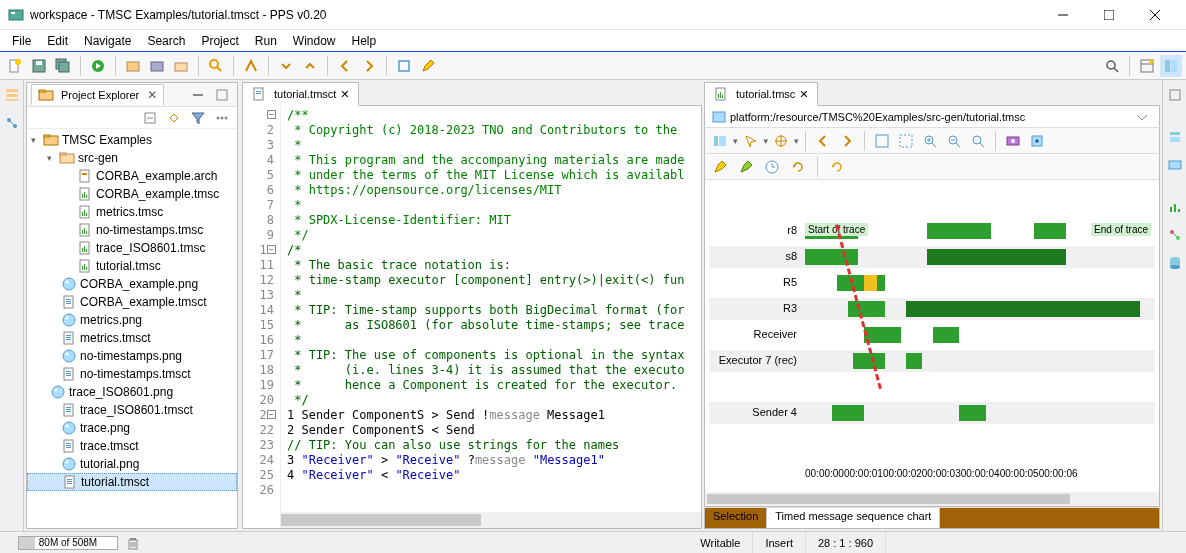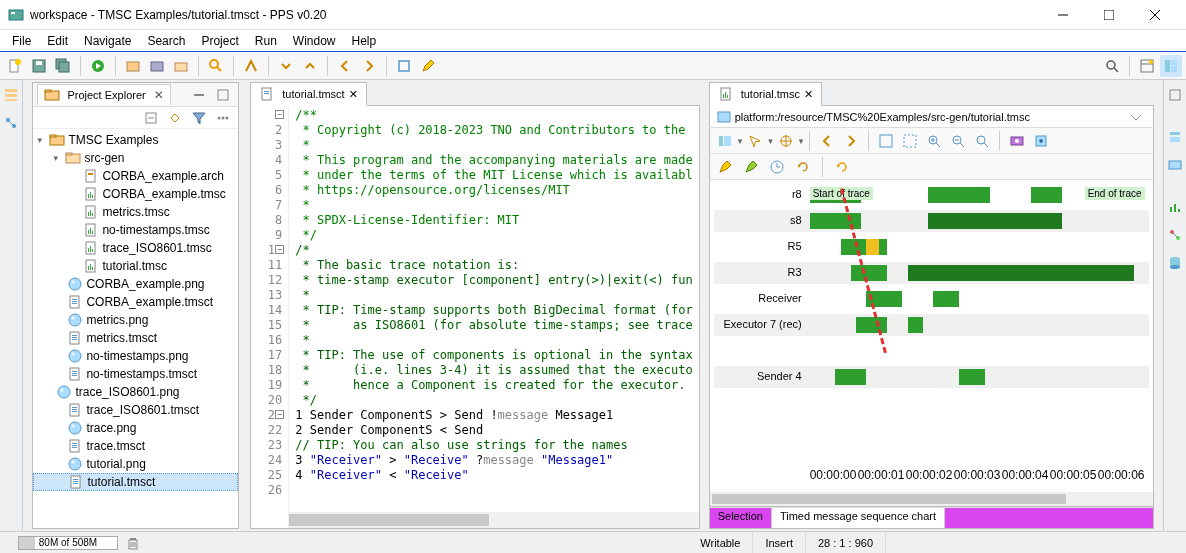--- a/index.html
+++ b/index.html
@@ -9,21 +9,21 @@
   .titlebar .title { flex: 1; font-size: 12px; }
   .winctrls { display: flex; gap: 0; }
   .winctrls div { width: 46px; height: 30px; display: flex; align-items: center; justify-content: center; cursor: pointer; }
   .menubar { height: 22px; background: #fff; display: flex; align-items: center; padding: 0 4px; border-bottom: 1px solid #1d4ed8; }
   .menubar span { padding: 2px 8px; cursor: pointer; }
   .toolbar { height: 28px; background: #f7f7f7; border-bottom: 1px solid #ccc; display: flex; align-items: center; padding: 0 4px; gap: 2px; }
   .tbtn { width: 22px; height: 22px; display: flex; align-items: center; justify-content: center; cursor: pointer; border-radius: 2px; }
   .tbtn svg { width: 16px; height: 16px; }
   .tsep { width: 1px; height: 20px; background: #ccc; margin: 0 4px; }
   .flex-spacer { flex: 1; }
-  .main { display: flex; height: 451px; gap: 7px; }
+  .main { display: flex; height: 451px; }
   .leftstrip { width: 24px; background: #eef0f2; border-right: 1px solid #ccc; display: flex; flex-direction: column; align-items: center; padding-top: 4px; gap: 6px; }
   .rightstrip { width: 24px; background: #eef0f2; border-left: 1px solid #ccc; display: flex; flex-direction: column; align-items: center; padding-top: 4px; gap: 6px; }
   .explorer { width: 212px; background: #fff; border: 1px solid #bbb; margin: 2px; display: flex; flex-direction: column; }
   .view-hdr { height: 24px; display: flex; align-items: center; padding: 0 4px; border-bottom: 1px solid #ddd; background: #f7f7f7; }
   .view-hdr .tab { display: flex; align-items: center; gap: 4px; padding: 2px 6px; background: #fff; border: 1px solid #ccc; border-bottom: none; font-size: 11px; }
   .view-hdr .x { margin-left: 4px; cursor: pointer; font-size: 12px; color: #555; }
   .view-hdr .right { margin-left: auto; display: flex; gap: 2px; }
   .mini-toolbar { height: 22px; display: flex; align-items: center; padding: 0 4px; gap: 2px; border-bottom: 1px solid #eee; }
   .tree { flex: 1; overflow: auto; padding: 2px 0; font-size: 12px; }
   .tree-row { display: flex; align-items: center; height: 18px; padding-left: 4px; cursor: pointer; white-space: nowrap; }
@@ -54,23 +54,23 @@
   .lane { position: absolute; left: 0; right: 0; height: 22px; }
   .lane.even { background: #f0f0f0; }
   .lane-label { position: absolute; left: 0; width: 92px; text-align: right; font-size: 11px; top: 4px; padding-right: 4px; }
   .lane-track { position: absolute; left: 96px; right: 4px; top: 0; bottom: 0; }
   .bar { position: absolute; top: 3px; height: 16px; background: #2e9e2e; }
   .bar.dk { background: #1f7a1f; }
   .bar.yellow { background: #f0c020; }
   .bar.pink { background: #f5b8b8; }
   .bar.sel { border: 2px solid #3a7bd5; background: #bfe2bf; }
   .trace-lbl { position: absolute; top: 3px; font-size: 10px; background: #d0f0d0; padding: 1px 3px; }
-  .xaxis { position: absolute; left: 100px; right: 8px; bottom: 18px; height: 20px; display: flex; justify-content: space-between; font-size: 12px; }
+  .xaxis { position: absolute; left: 100px; right: 8px; bottom: 18px; height: 20px; display: flex; font-size: 10px; }
   .xaxis-title { position: absolute; left: 0; right: 0; bottom: 2px; text-align: center; font-size: 11px; font-weight: bold; }
-  .viewer-bottom-tabs { height: 22px; border: 1px solid #bbb; border-top: 1px solid #ddd; display: flex; background: #d946ef; }
+  .viewer-bottom-tabs { height: 22px; border: 1px solid #bbb; border-top: 1px solid #ddd; display: flex; background: #a16207; }
   .vbt { padding: 2px 8px; font-size: 11px; border-right: 1px solid #ccc; cursor: pointer; }
   .vbt.active { background: #fff; }
   .statusbar { height: 22px; background: #f0f0f0; border-top: 1px solid #ccc; display: flex; align-items: center; font-size: 11px; }
   .statusbar .cell { padding: 0 12px; border-right: 1px solid #ddd; height: 100%; display: flex; align-items: center; }
   .heap { width: 100px; height: 14px; background: #fff; border: 1px solid #aaa; margin-left: 6px; position: relative; font-size: 10px; display: flex; align-items: center; justify-content: center; }
   .heap-fill { position: absolute; left: 0; top: 0; bottom: 0; width: 16%; background: #d0d0d0; }
   .heap-txt { position: relative; z-index: 1; }
   .dashed-red { position: absolute; border-left: 3px dashed #e03030; transform-origin: top left; }
 </style>
 </head>
@@ -627,21 +627,21 @@
         </div>
       <div class="tsep"></div>
       <div class="tbtn">
           <svg viewBox="0 0 16 16">
             <path d="M4 8 A4 4 0 1 1 8 12" fill="none" stroke="#e90" stroke-width="1.5"></path>
             <polygon points="3,6 6,6 4,9" fill="#e90"></polygon>
           </svg>
         </div>
     </div>
     <div class="chart">
-      <div class="chart-inner" id="chart-inner" style="height: 234px;">
+      <div class="chart-inner" id="chart-inner" style="height: 234px; margin-top: 36px;">
           <div class="lane" style="top:0px">
             <div class="lane-label">r8</div>
             <div class="lane-track">
               <div class="bar " style="left:0%;width:15.384615384615385%"></div>
               <div class="bar " style="left:35.38461538461538%;width:18.461538461538467%"></div>
               <div class="bar " style="left:66.15384615384615%;width:9.230769230769255%"></div>
               <div class="trace-lbl" style="left:0">Start of trace</div>
               <div class="trace-lbl" style="right:0">End of trace</div>
             </div>
           </div>

